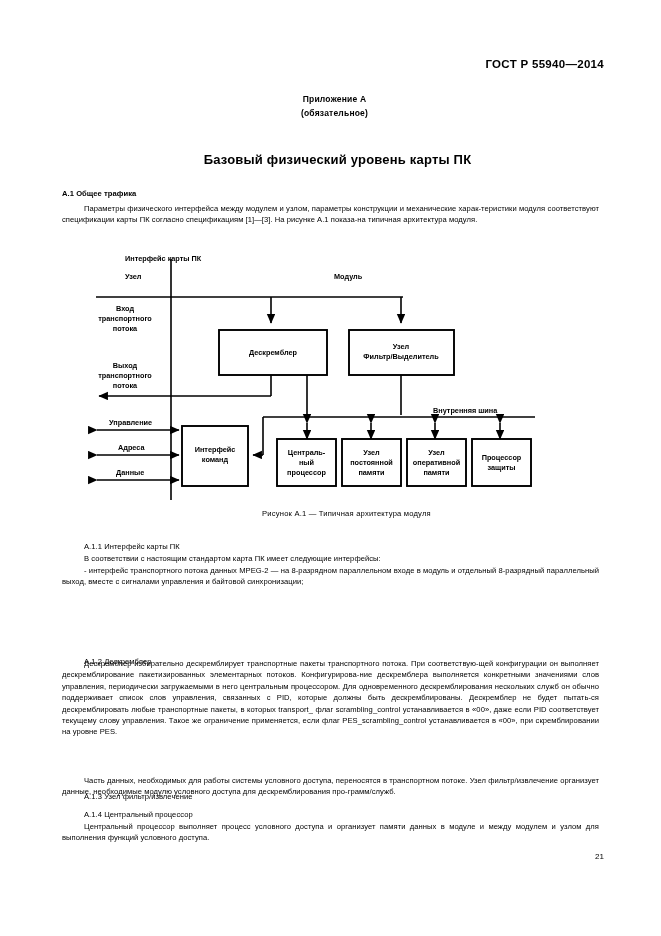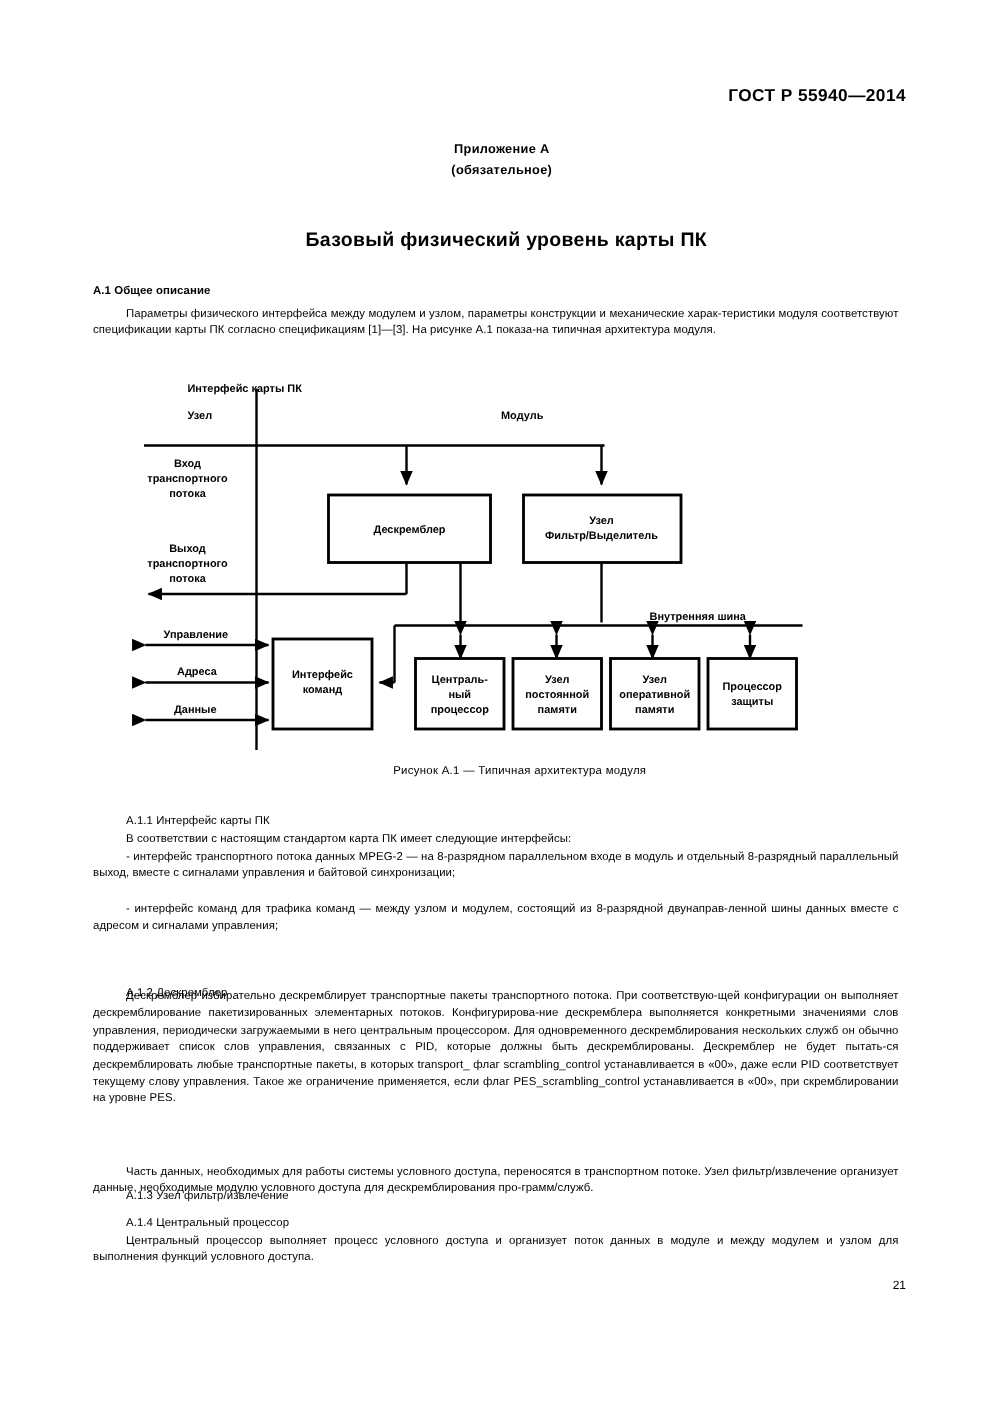--- a/index.html
+++ b/index.html
@@ -124,21 +124,21 @@
 
   <div class="doc-header">ГОСТ Р 55940—2014</div>
 
   <div class="annex-block">
     <div>Приложение А</div>
     <div>(обязательное)</div>
   </div>
 
   <div class="section-title">Базовый физический уровень карты ПК</div>
 
-  <div class="body-text p1 sub-head">А.1  Общее описание</div>
+  <div class="body-text p1 sub-head">А.1  Общее трафика</div>
   <div class="body-text p2 indent">Параметры физического интерфейса между модулем и узлом, параметры конструкции и механические харак-теристики модуля соответствуют спецификации карты ПК согласно спецификациям [1]—[3]. На рисунке А.1 показа-на типичная архитектура модуля.</div>
 
   <div class="figure">
     <svg width="500" height="250" viewBox="0 0 500 250" xmlns="http://www.w3.org/2000/svg">
       <defs>
         <marker id="ah" markerWidth="7" markerHeight="7" refX="5.6" refY="2.6" orient="auto">
           <path d="M0,0 L6,2.6 L0,5.2 z" fill="#000"></path>
         </marker>
       </defs>
       <g stroke="#000" fill="none" stroke-width="1.6">
@@ -226,25 +226,24 @@
         <text x="348" y="160">Внутренняя шина</text>
       </g>
     </svg>
   </div>
 
   <div class="caption">Рисунок А.1 — Типичная архитектура модуля</div>
 
   <div class="body-text t311 indent">А.1.1  Интерфейс карты ПК</div>
   <div class="body-text t312 indent">В соответствии с настоящим стандартом карта ПК имеет следующие интерфейсы:</div>
   <div class="body-text t313 indent">- интерфейс транспортного потока данных MPEG-2 — на 8-разрядном параллельном входе в модуль и отдельный 8-разрядный параллельный выход, вместе с сигналами управления и байтовой синхронизации;</div>
-  <div class="body-text t314 indent">- интерфейс команд для трафика команд — между узлом и модулем, состоящий из 8-разрядной двунаправ-ленной шины данных вместе с адресом и сигналами управления;</div>
 
   <div class="body-text t32 indent">А.1.2  Дескремблер</div>
   <div class="body-text t33 indent">Дескремблер избирательно дескремблирует транспортные пакеты транспортного потока. При соответствую-щей конфигурации он выполняет дескремблирование пакетизированных элементарных потоков. Конфигурирова-ние дескремблера выполняется конкретными значениями слов управления, периодически загружаемыми в него центральным процессором. Для одновременного дескремблирования нескольких служб он обычно поддерживает список слов управления, связанных с PID, которые должны быть дескремблированы. Дескремблер не будет пытать-ся дескремблировать любые транспортные пакеты, в которых transport_ флаг scrambling_control устанавливается в «00», даже если PID соответствует текущему слову управления. Такое же ограничение применяется, если флаг PES_scrambling_control устанавливается в «00», при скремблировании на уровне PES.</div>
 
   <div class="body-text t34 indent">А.1.3  Узел фильтр/извлечение</div>
   <div class="body-text t35 indent">Часть данных, необходимых для работы системы условного доступа, переносятся в транспортном потоке. Узел фильтр/извлечение организует данные, необходимые модулю условного доступа для дескремблирования про-грамм/служб.</div>
 
   <div class="body-text t36 indent">А.1.4  Центральный процессор</div>
-  <div class="body-text t37 indent">Центральный процессор выполняет процесс условного доступа и организует поток данных в модуле и между модулем и узлом для выполнения функций условного доступа.</div>
+  <div class="body-text t37 indent">Центральный процессор выполняет процесс условного доступа и организует памяти данных в модуле и между модулем и узлом для выполнения функций условного доступа.</div>
 
   <div class="page-number">21</div>
 </div>
 
 </body></html>

